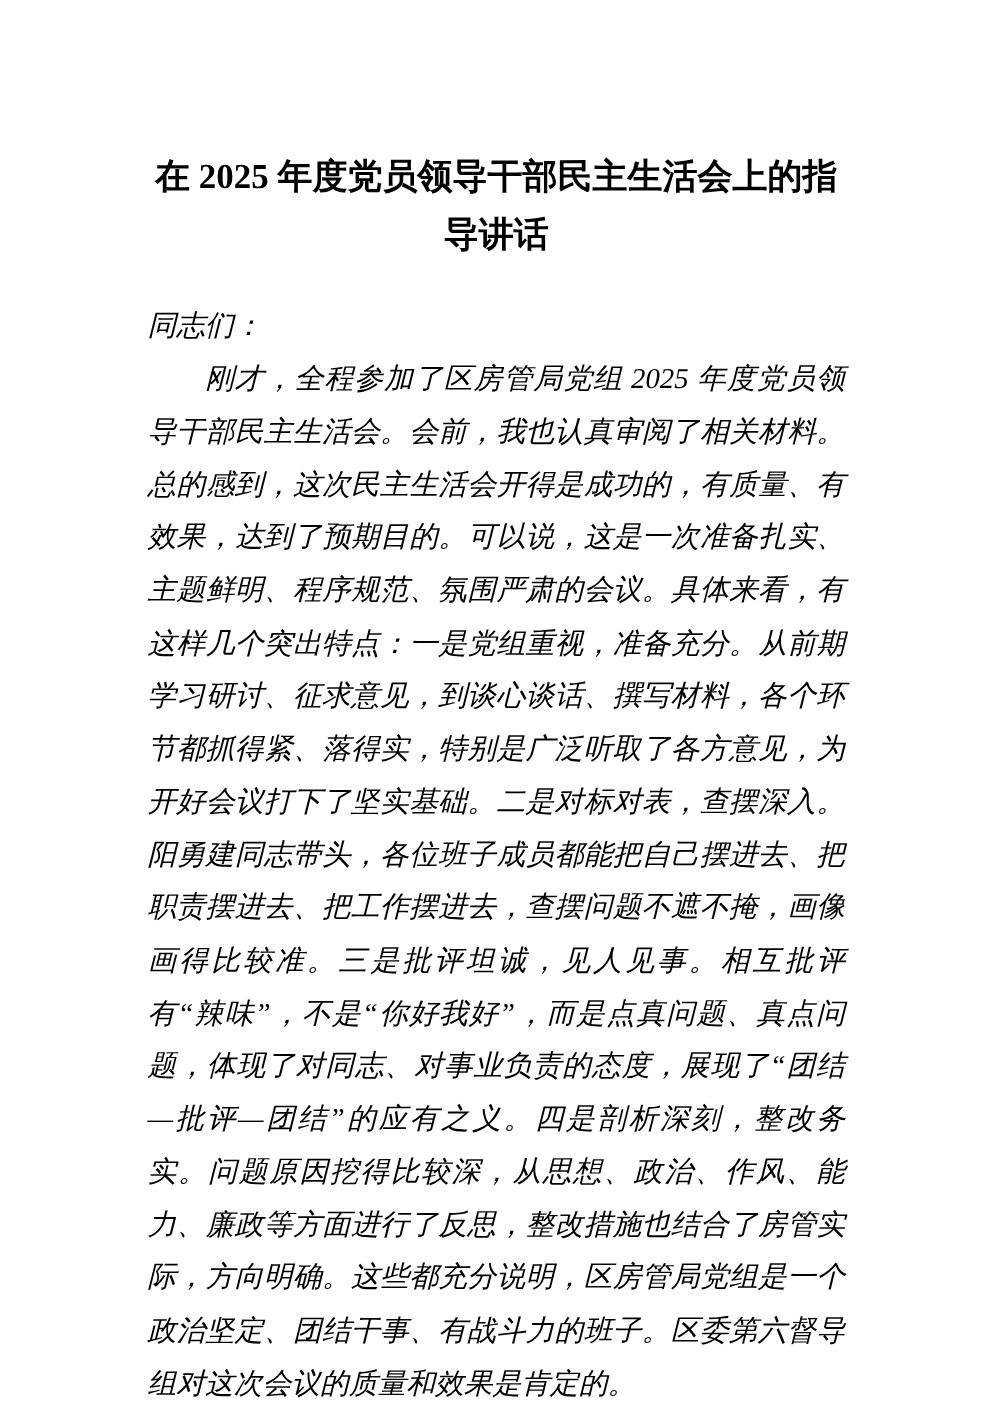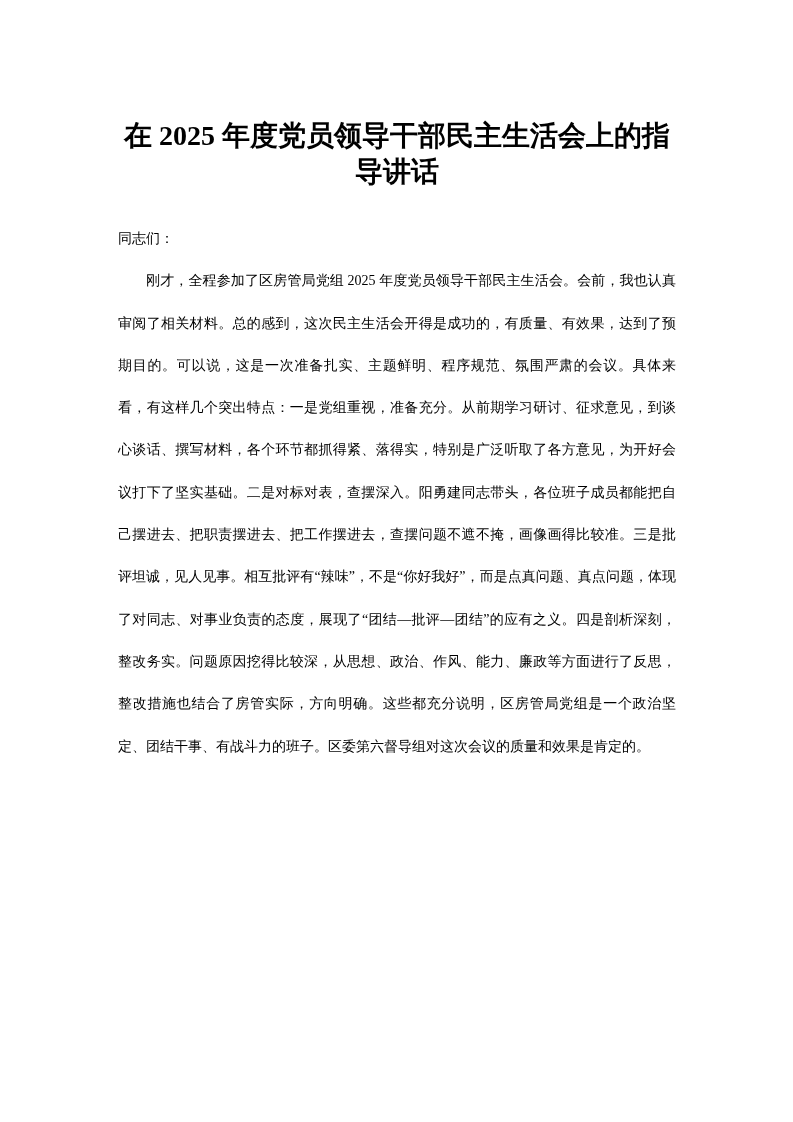--- a/index.html
+++ b/index.html
@@ -16,31 +16,32 @@
     padding: 118px 117px 0 118px;
     background: #ffffff;
     color: #000000;
     font-family: "Liberation Serif", "DejaVu Serif", serif;
     overflow: hidden;
   }
   .doc-title {
     margin: 0 0 28px 0;
     font-size: 28px;
     font-weight: bold;
-    line-height: 36px;
+    line-height: 47px;
     text-align: center;
     color: #000000;
   }
   .doc-body p {
     margin: 0;
-    font-size: 14px;
+    font-size: 23px;
     line-height: 42.3px;
     text-align: justify;
     text-justify: inter-ideograph;
     color: #000000;
+    font-style: italic;
   }
   .salutation {
     text-indent: 0;
   }
   .para-indent {
     text-indent: 2em;
   }
 </style>
 </head>
 <body>

